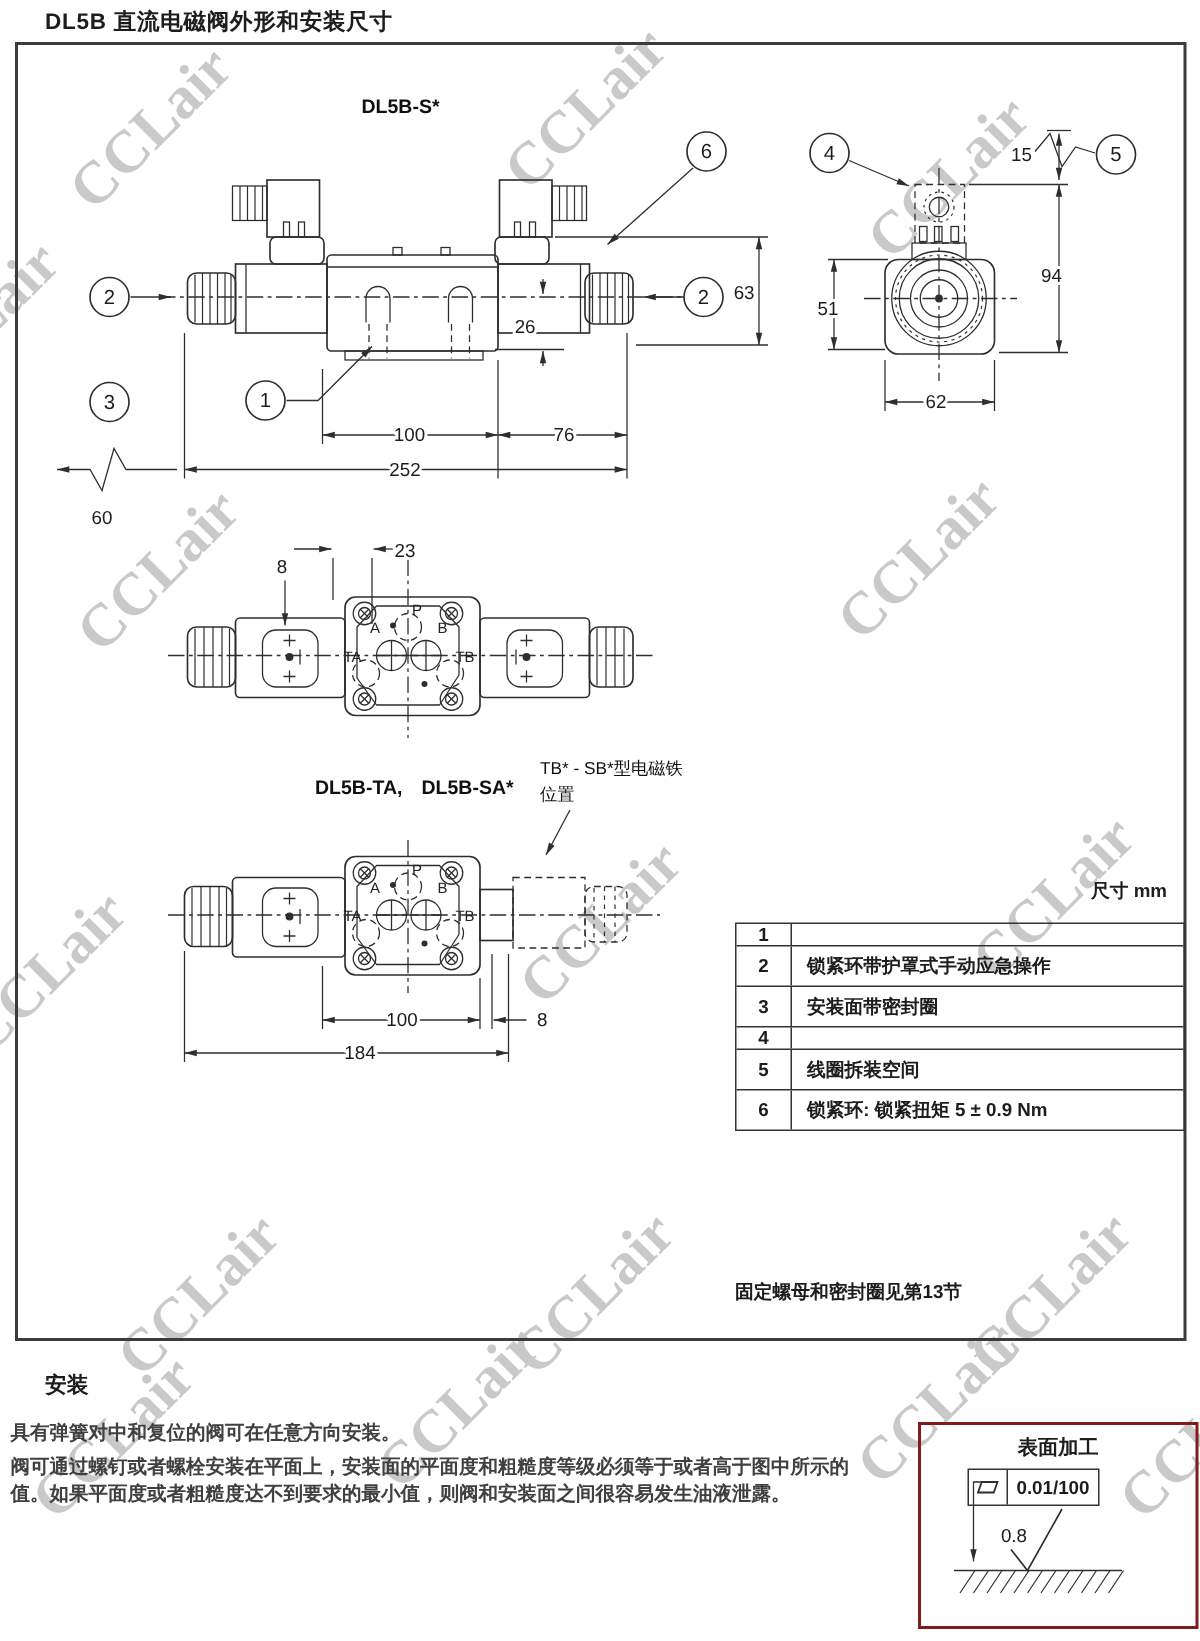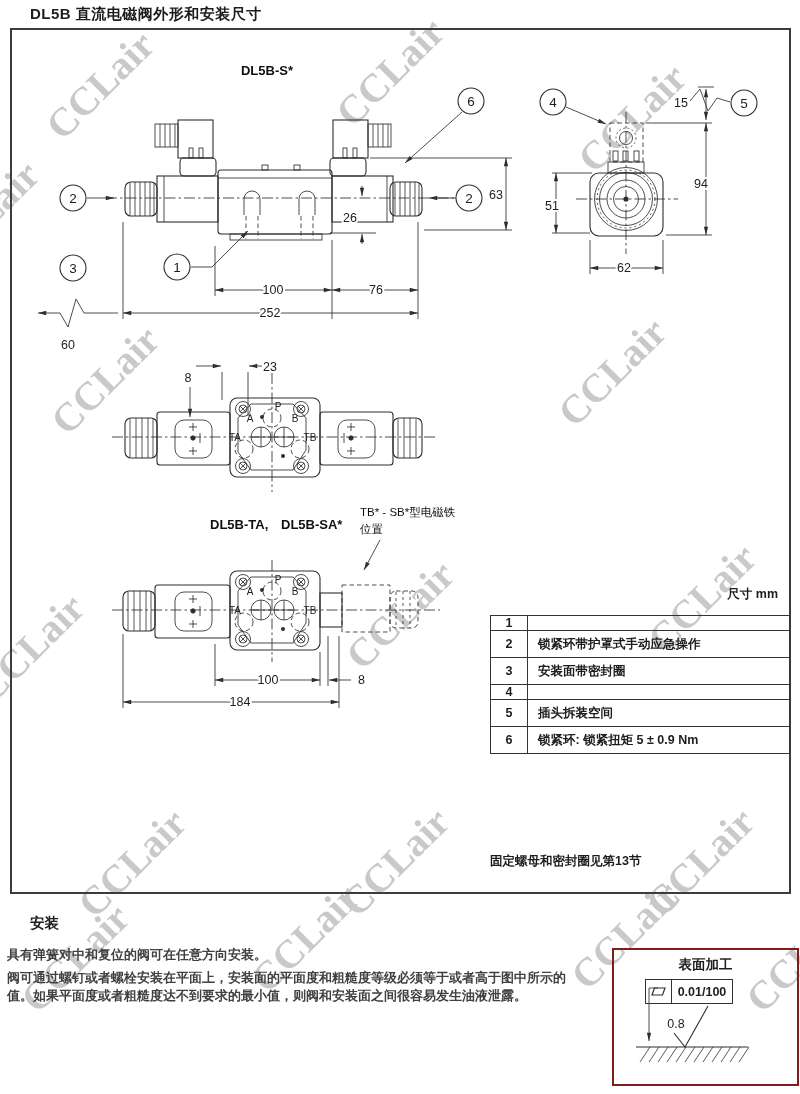--- a/index.html
+++ b/index.html
@@ -494,21 +494,21 @@
         <span>安装面带密封圈</span>
         <span style="display:block"></span>
       </div>
   </div>
   <div class="lg-row">
     <div class="lg-num">4</div>
   </div>
   <div class="lg-row">
     <div class="lg-num">5</div>
     <div class="lg-txt">
-        <span>插头拆装空间</span>
+        <span>线圈拆装空间</span>
         <span style="display:block"></span>
       </div>
   </div>
   <div class="lg-row">
     <div class="lg-num">6</div>
     <div class="lg-txt">
         <span>锁紧环: 锁紧扭矩 5 ± 0.9 Nm</span>
         <span style="display:block"></span>
       </div>
   </div>

